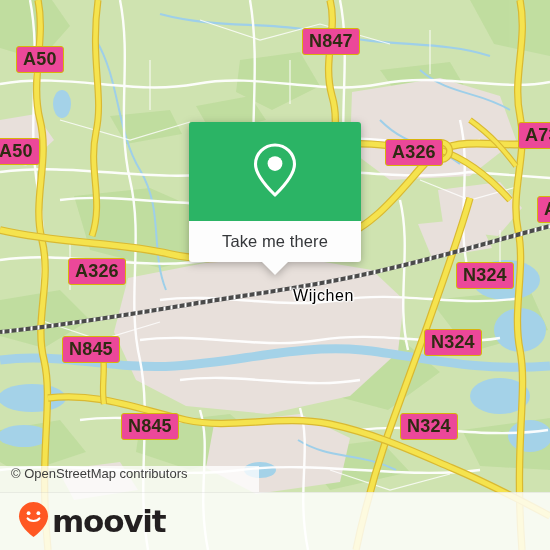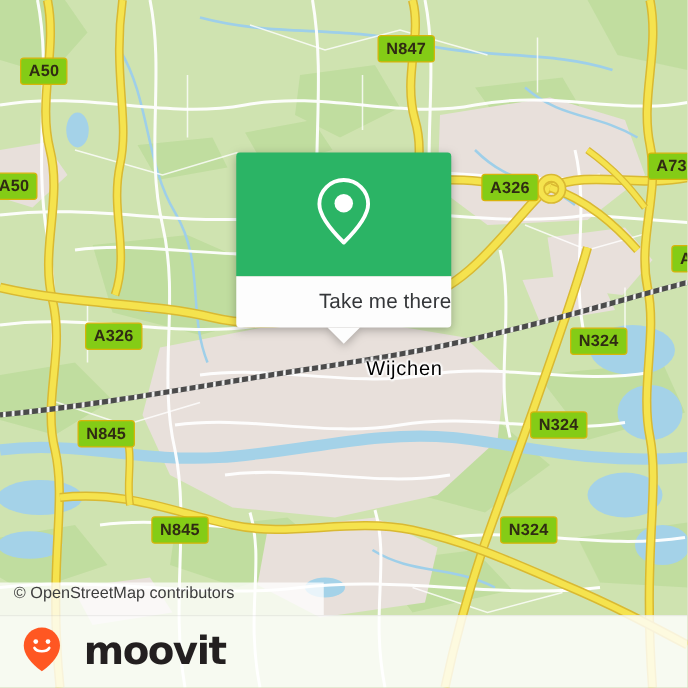--- a/index.html
+++ b/index.html
@@ -23,25 +23,25 @@
     left: 0; top: 0;
     width: 550px; height: 550px;
     background: #cfe3b0;
     overflow: hidden;
   }
   #map-svg { position: absolute; left: 0; top: 0; display: block; }
 
   
   .shield {
     position: absolute;
-    background: #84cc16;
+    background: #ec4899;
     border: 1.6px solid #d8b40b;
     border-radius: 3px;
     color: #2f2b13;
-    font-size: 13px;
+    font-size: 18px;
     font-weight: bold;
     line-height: 1;
     padding: 3px 6px 4px 6px;
     letter-spacing: 0.2px;
     white-space: nowrap;
     font-family: "Liberation Sans", sans-serif;
     z-index: 12;
   }
 
   
@@ -74,21 +74,21 @@
     display: flex;
     align-items: center;
     justify-content: center;
   }
   #popup-body {
     background: #fdfdfd;
     border-radius: 0 0 3px 3px;
     height: 41px;
     display: flex;
     align-items: center;
-    justify-content: flex-end;
+    justify-content: center;
   }
   #popup-cta {
     font-size: 16.5px;
     color: #35373a;
     letter-spacing: 0.1px;
     white-space: nowrap;
   }
   #popup-tail {
     position: absolute;
     left: 50%;
@@ -136,21 +136,21 @@
   }
   #footer-title {
     font-size: 15.5px;
     color: #3a3a3c;
     white-space: nowrap;
     letter-spacing: 0.05px;
   }
   #brand {
     display: flex;
     align-items: center;
-    gap: 18px;
+    gap: 3px;
   }
   #brand-wordmark {
     font-size: 31px;
     color: #231f20;
     font-weight: bold;
     letter-spacing: -1.2px;
     line-height: 1;
     font-family: "DejaVu Sans", sans-serif;
   }
 </style>

